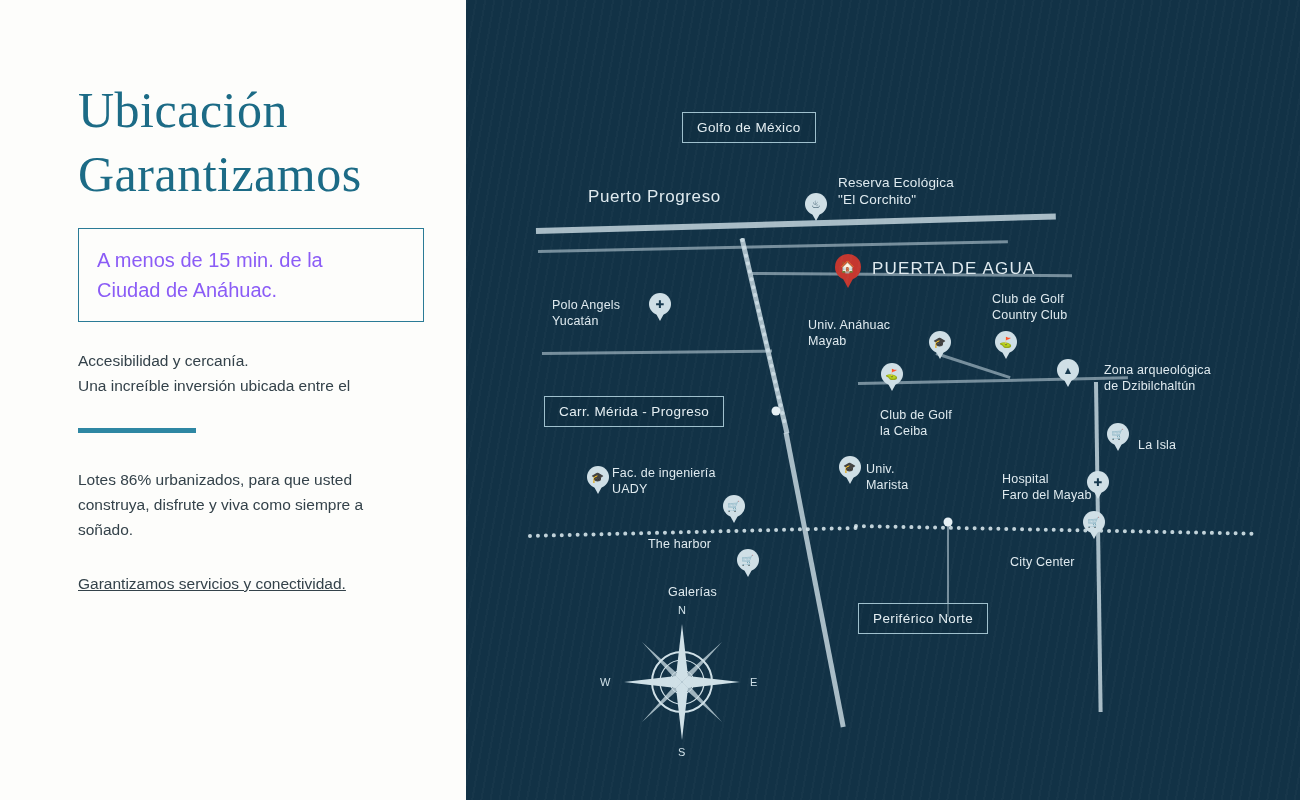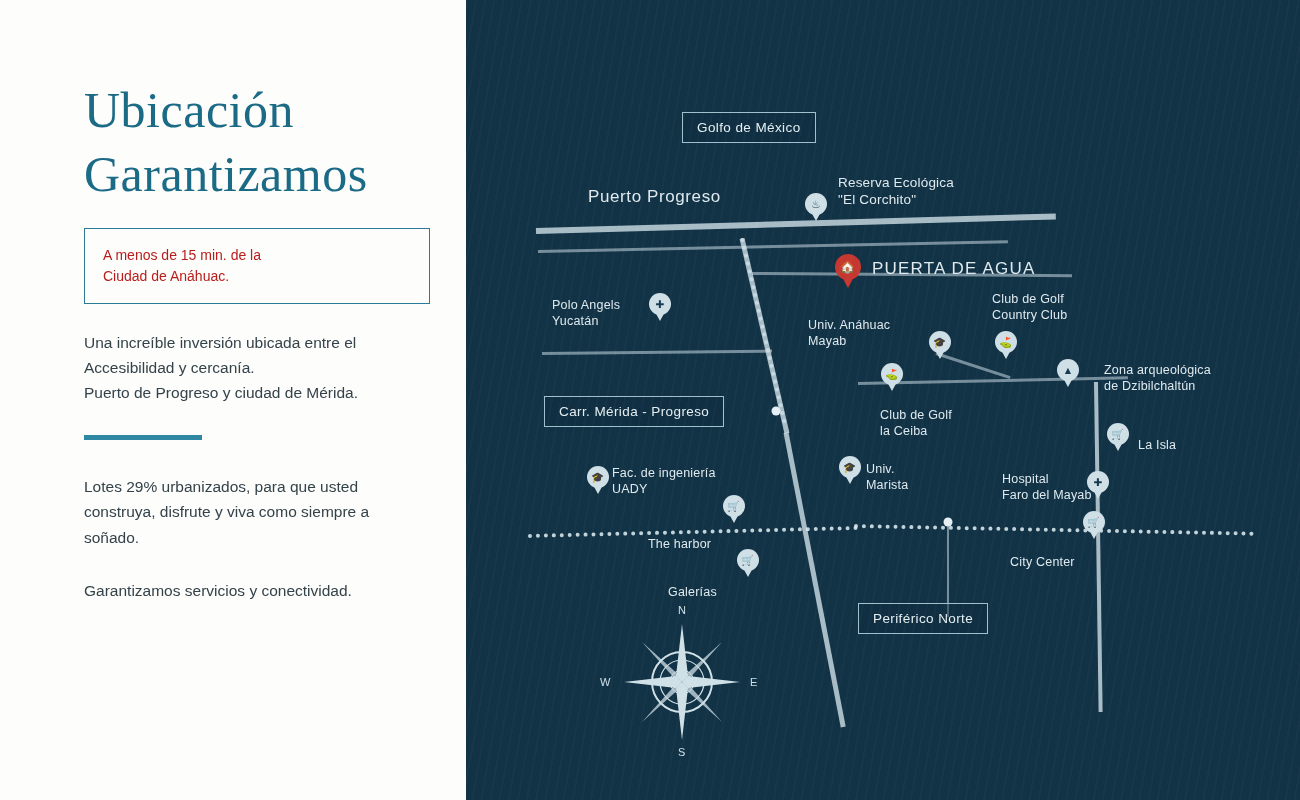--- a/index.html
+++ b/index.html
@@ -12,21 +12,21 @@
     width: 1300px;
     height: 800px;
     overflow: hidden;
     background: #fdfdfb;
     font-family: "Liberation Sans", sans-serif;
   }
 
   
   .left-panel {
     position: absolute;
-    left: 16px; top: 0;
+    left: 10px; top: 0;
     width: 466px;
     height: 800px;
     background: #fdfdfb;
     box-sizing: border-box;
     padding: 60px 55px 40px 68px;
     border-radius: 11px;
   }
   .title-block {
     margin-top: 18px;
   }
@@ -39,23 +39,23 @@
     font-weight: 400;
   }
   .subtitle-box {
     margin-top: 22px;
     border: 1px solid #2a7b96;
     box-sizing: border-box;
     width: 346px;
     padding: 16px 16px 16px 18px;
   }
   .subtitle-text {
-    font-size: 14px;
+    font-size: 20px;
     line-height: 1.5;
-    color: #b91c1c;
+    color: #8b5cf6;
     font-weight: 400;
   }
   .para {
     margin-top: 26px;
     font-size: 15.5px;
     line-height: 1.62;
     color: #34424a;
   }
   .para-line { display: block; }
   .rule {
@@ -69,20 +69,21 @@
     font-size: 15.5px;
     line-height: 1.62;
     color: #34424a;
     max-width: 320px;
   }
   .para3 {
     margin-top: 28px;
     font-size: 15.5px;
     line-height: 1.62;
     color: #34424a;
+    text-decoration: underline;
   }
 
   
   .map-panel {
     position: absolute;
     left: 466px; top: 0;
     width: 834px;
     height: 800px;
     overflow: hidden;
     background: #123246;
@@ -209,28 +210,27 @@
       <div class="title-line">Ubicación</div>
       <div class="title-line">Garantizamos</div>
     </div>
 
     <div class="subtitle-box">
       <div class="subtitle-text">A menos de 15 min. de la</div>
       <div class="subtitle-text">Ciudad de Anáhuac.</div>
     </div>
 
     <div class="para">
+      <span class="para-line">Accesibilidad y cercanía.</span>
       <span class="para-line">Una increíble inversión ubicada entre el</span>
-      <span class="para-line">Accesibilidad y cercanía.</span>
-      <span class="para-line">Puerto de Progreso y ciudad de Mérida.</span>
     </div>
 
     <div class="rule"></div>
 
-    <div class="para2">Lotes 29% urbanizados, para que usted construya, disfrute y viva como siempre a soñado.</div>
+    <div class="para2">Lotes 86% urbanizados, para que usted construya, disfrute y viva como siempre a soñado.</div>
 
     <div class="para3">Garantizamos servicios y conectividad.</div>
   </div>
 
   <div class="map-panel">
     <div class="map-inner">
 
       <div class="road" style="left:70px; top:228px; width:520px; height:6px; transform: rotate(-1.6deg);"></div>
       <div class="road thin" style="left:72px; top:250px; width:470px; height:3px; transform: rotate(-1.2deg);"></div>
 

